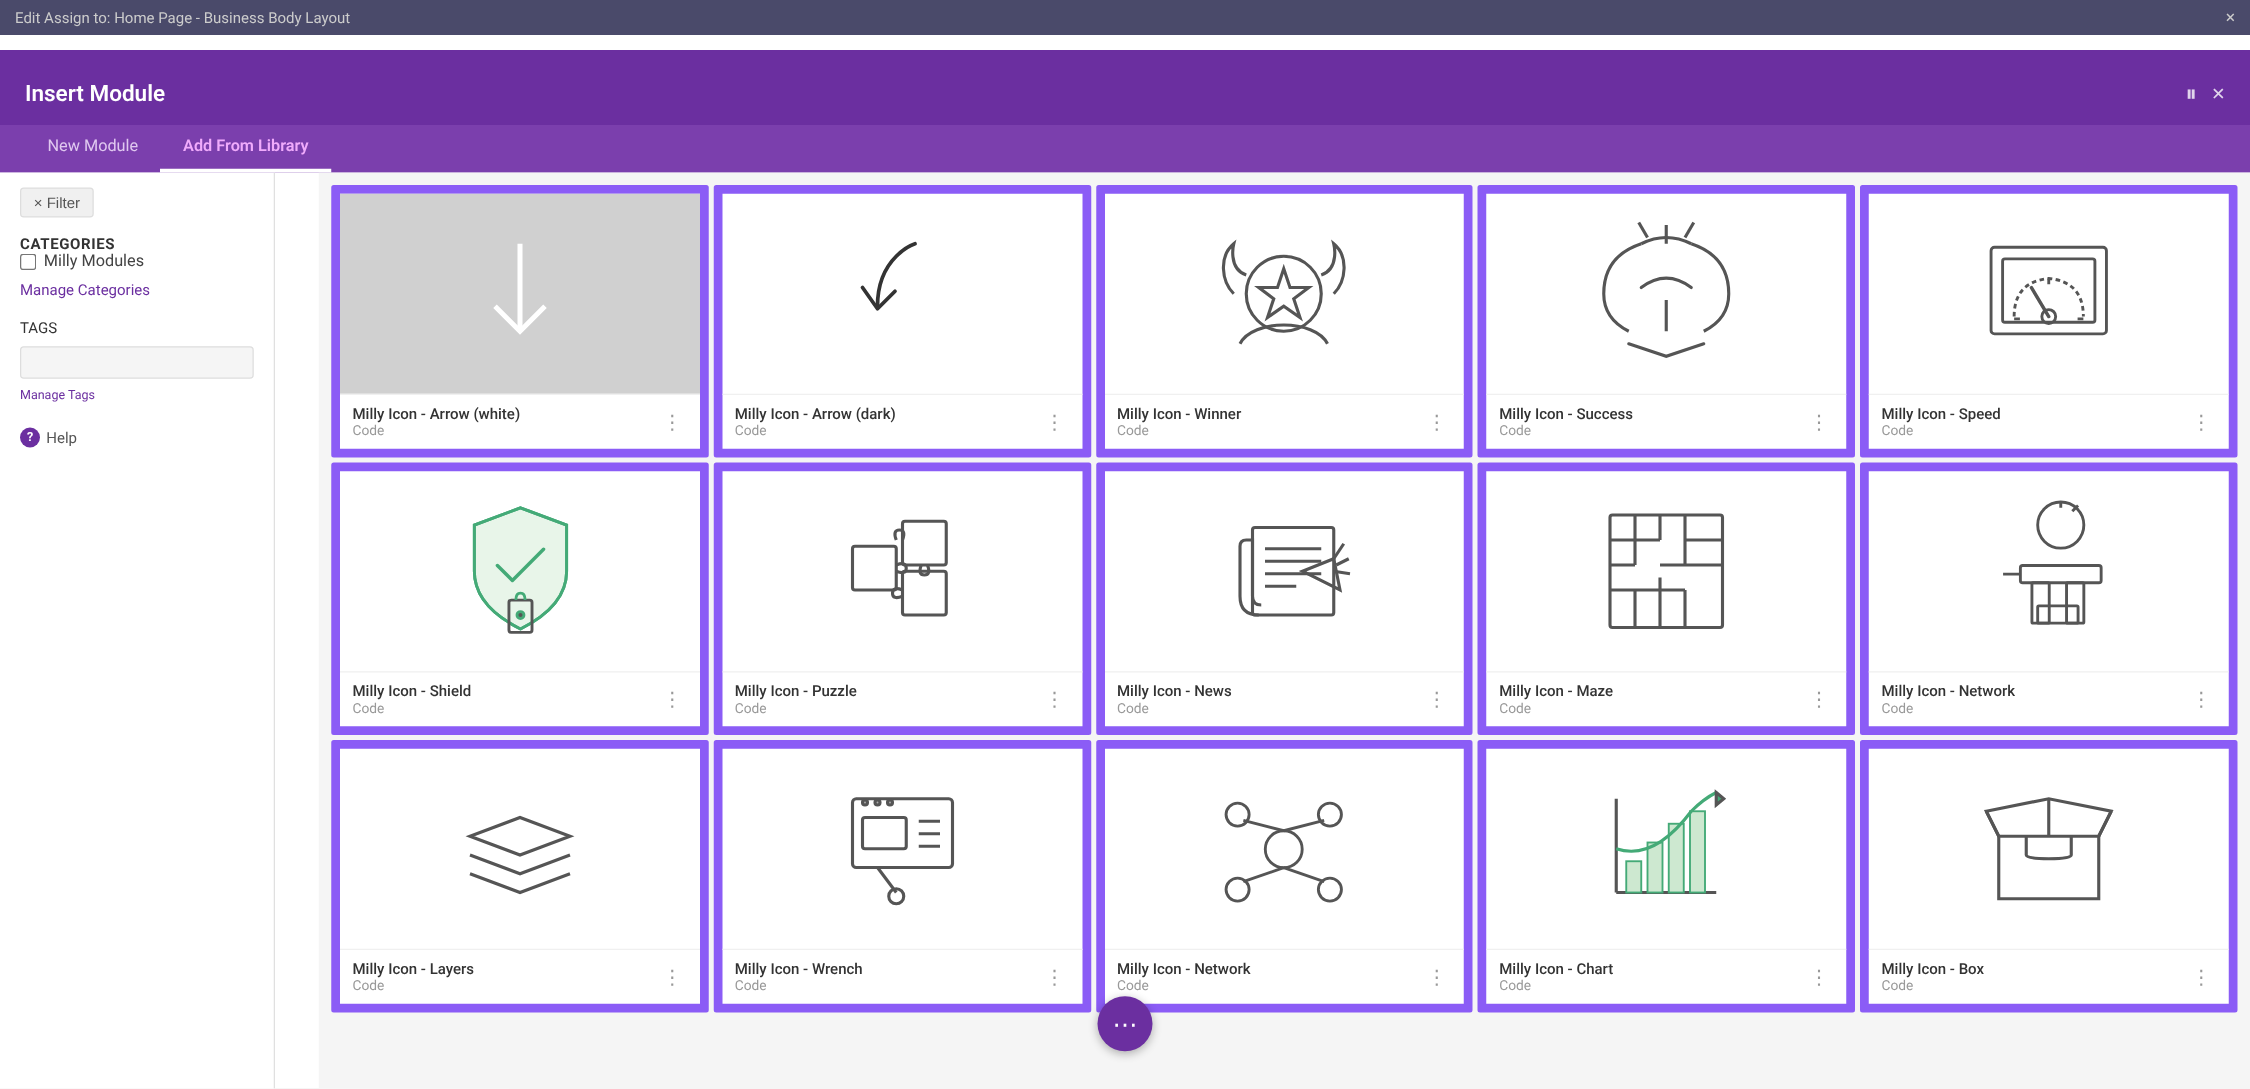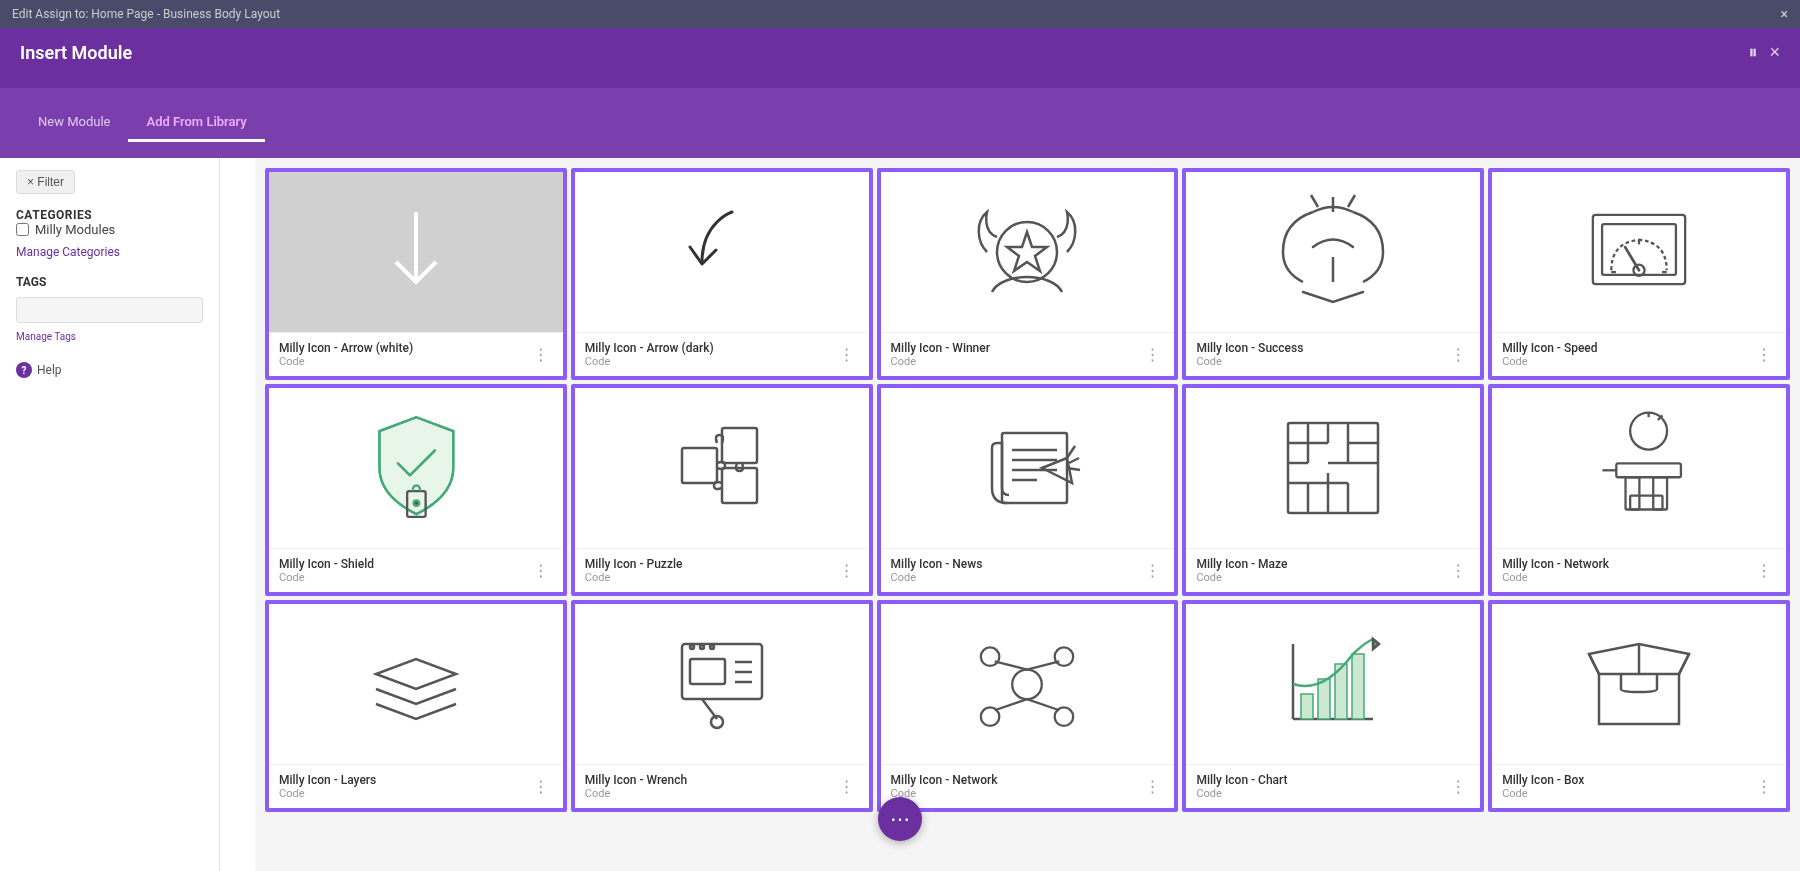--- a/index.html
+++ b/index.html
@@ -30,24 +30,25 @@
       height: calc(871px - 28px);
       display: flex;
       flex-direction: column;
     }
 
     .modal-header {
       background: #6b2fa0;
       color: #fff;
       padding: 14px 20px;
       display: flex;
-      align-items: flex-start;
+      align-items: flex-end;
       justify-content: space-between;
       height: 60px;
       flex-shrink: 0;
+      margin-top: 12px;
     }
     .modal-title {
       font-size: 18px;
       font-weight: 600;
     }
     .modal-header-actions {
       display: flex;
       gap: 12px;
       align-items: center;
     }
@@ -56,21 +57,21 @@
       border: none;
       color: #fff;
       font-size: 18px;
       cursor: pointer;
       opacity: 0.8;
     }
 
     .modal-tabs {
       background: #7b3fad;
       display: flex;
-      padding: 16px 20px;
+      padding: 0 20px;
       flex-shrink: 0;
     }
     .tab {
       padding: 10px 18px;
       color: #e0c8f0;
       font-size: 13px;
       cursor: pointer;
       border-bottom: 3px solid transparent;
     }
     .tab.active {
@@ -127,21 +128,21 @@
     .sidebar-link {
       color: #6b2fa0;
       font-size: 12px;
       text-decoration: none;
       display: block;
       margin-bottom: 16px;
       cursor: pointer;
     }
     .sidebar-tags-title {
       font-size: 12px;
-      font-weight: 700;
+      font-weight: 400;
       color: #333;
       margin-bottom: 8px;
       text-transform: uppercase;
     }
     .sidebar-tags-input {
       width: 100%;
       border: 1px solid #ddd;
       border-radius: 3px;
       padding: 5px 8px;
       font-size: 12px;
@@ -186,21 +187,21 @@
     }
 
     .grid {
       display: grid;
       grid-template-columns: repeat(5, 1fr);
       gap: 4px;
     }
 
     .card {
       background: #fff;
-      border: 4px solid #8b5cf6;
+      border: 7px solid #8b5cf6;
       border-radius: 2px;
       cursor: pointer;
       position: relative;
       display: flex;
       flex-direction: column;
     }
     .card-icon-area {
       display: flex;
       align-items: center;
       justify-content: center;

